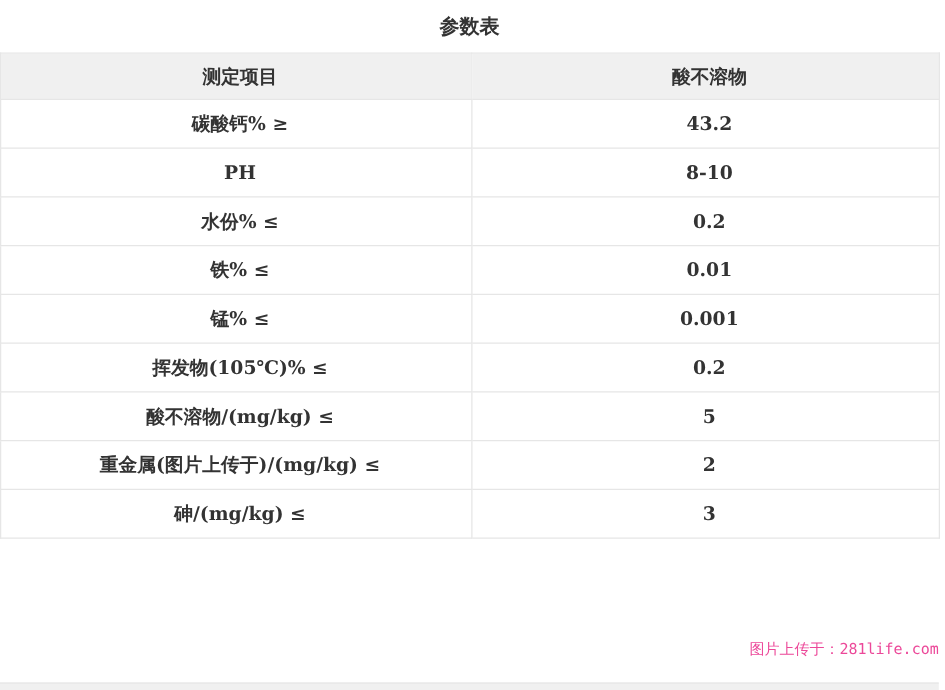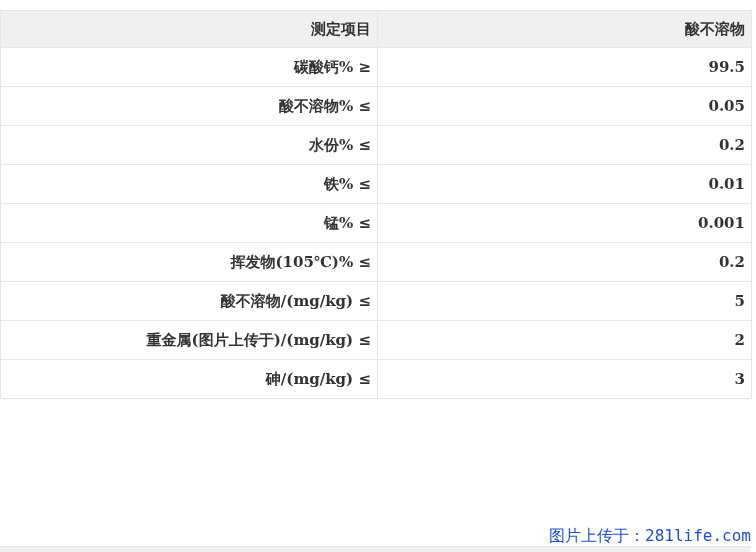--- a/index.html
+++ b/index.html
@@ -24,21 +24,21 @@
   table.param-table {
     border-collapse: collapse;
     table-layout: fixed;
     width: 751px;
   }
   col.c1 { width: 377px; }
   col.c2 { width: 374px; }
   th, td {
     border: 1px solid var(--border-color, #e6e6e6);
     padding: 0 6px 0 12px;
-    text-align: right;
+    text-align: center;
     font-size: 15px;
     vertical-align: middle;
     overflow: hidden;
     white-space: nowrap;
   }
   th {
     background: var(--header-bg, #f0f0f0);
     height: 36px;
     font-weight: bold;
   }
@@ -48,56 +48,57 @@
   }
   .partial-row {
     position: absolute;
     left: 0; bottom: 0;
     width: 751px; height: 5px;
     background: var(--header-bg, #f0f0f0);
     border-top: 1px solid var(--border-color, #e6e6e6);
   }
   .watermark {
     position: absolute;
-    right: 5px; bottom: 9px;
-    font-size: 16px;
+    right: 5px; bottom: 26px;
+    font-size: 12px;
     line-height: 14px;
     font-family: "DejaVu Sans Mono", monospace;
-    color: #1d4ed8;
+    color: #ec4899;
   }
 </style>
 </head>
 <body>
 
 <div class="page">
 
+  <div class="title">参数表</div>
   <div class="spacer"></div>
 
   <table class="param-table">
     <colgroup>
         <col class="c1">
         <col class="c2">
       </colgroup>
     <thead>
       <tr>
         <th>测定项目</th>
         <th>酸不溶物</th>
       </tr>
     </thead>
     <tbody id="rows-body">
   <tr>
     <td>碳酸钙% ≥</td>
-    <td>99.5</td>
+    <td>43.2</td>
   </tr>
 
+  <tr>
+    <td>PH</td>
+    <td>8-10</td>
+  </tr>
 
-  <tr>
-    <td>酸不溶物% ≤</td>
-    <td>0.05</td>
-  </tr>
 
   <tr>
     <td>水份% ≤</td>
     <td>0.2</td>
   </tr>
 
   <tr>
     <td>铁% ≤</td>
     <td>0.01</td>
   </tr>

